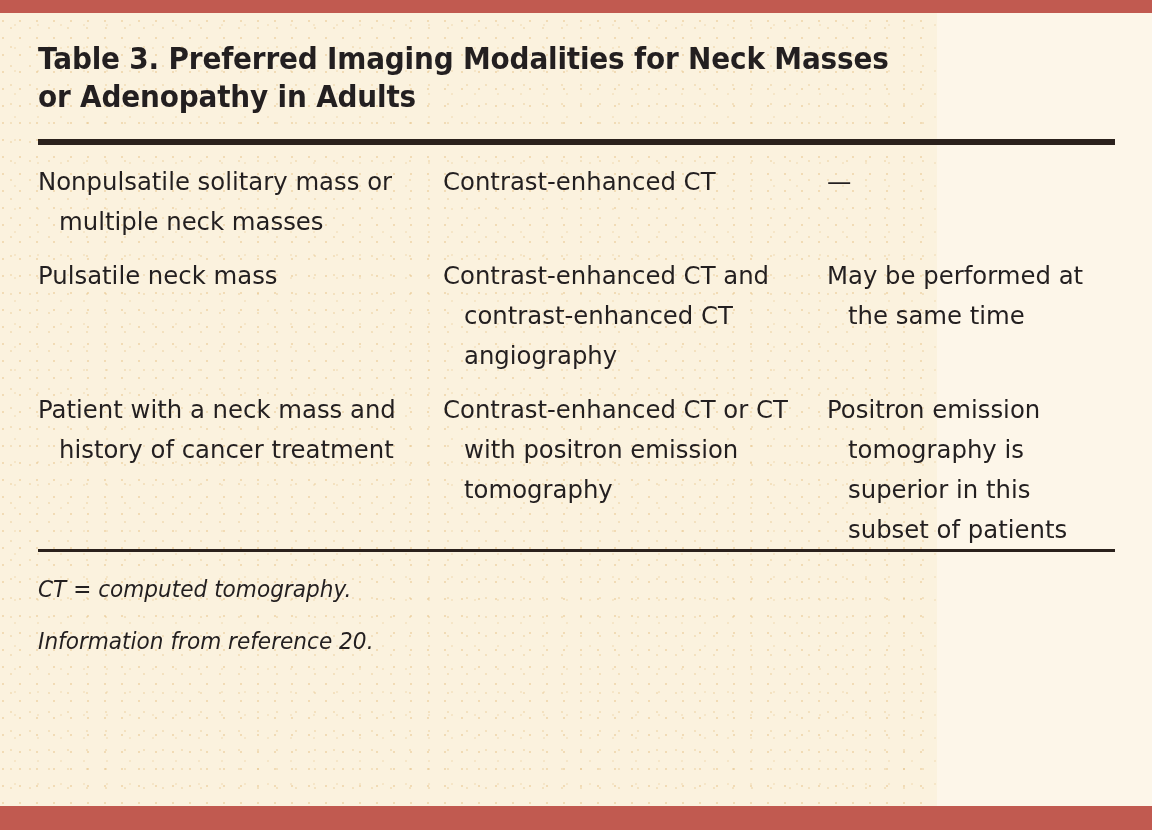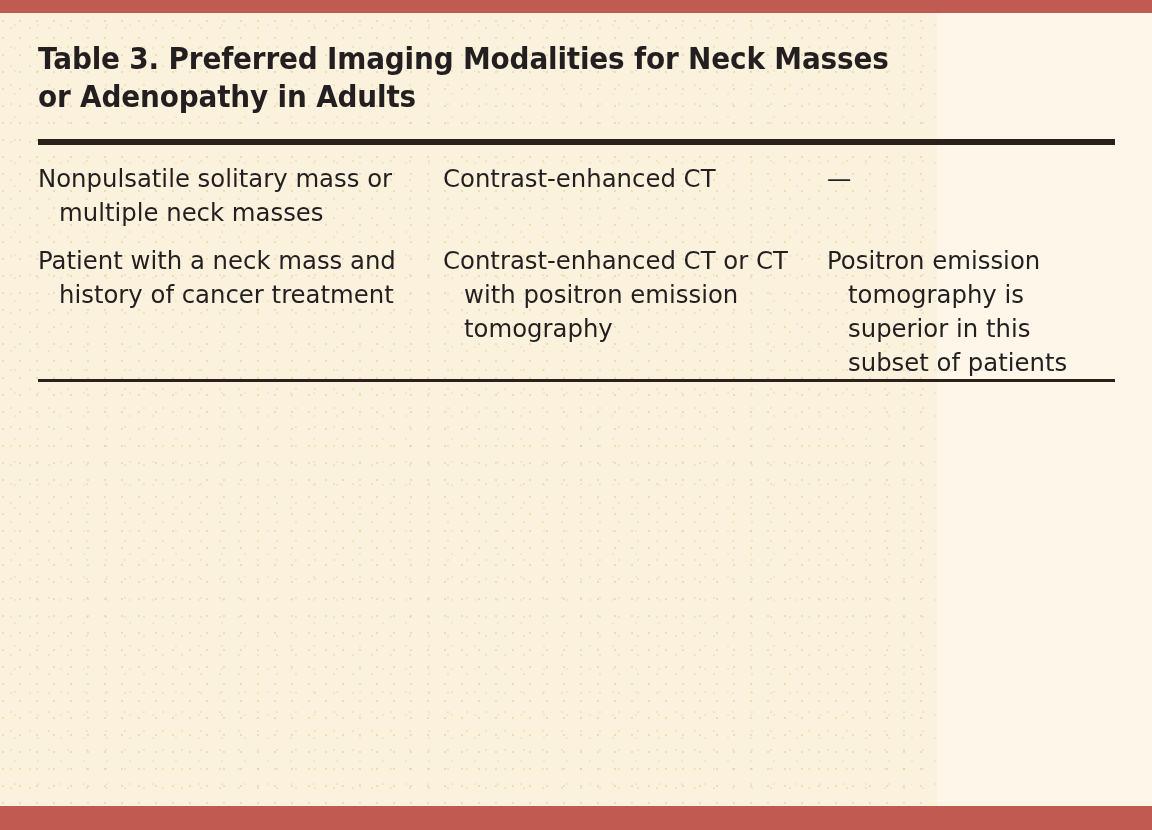--- a/index.html
+++ b/index.html
@@ -102,21 +102,21 @@
     line-height: 30px;
     padding-top: 26px;
     padding-bottom: 20px;
     transform: scaleX(0.94);
     transform-origin: left center;
   }
 
   
   table.tbl tbody td {
     font-size: 25.5px;
-    line-height: 34px;
+    line-height: 40px;
     font-weight: normal;
   }
   table.tbl tbody tr.r1 td { padding-top: 16px;  padding-bottom: 0; }
   table.tbl tbody tr.r2 td { padding-top: 14px;  padding-bottom: 0; }
   table.tbl tbody tr.r3 td { padding-top: 14px;  }
 
   
   .cell {
     padding-left: 22px;
     text-indent: -22px;
@@ -170,34 +170,49 @@
           <td>
             <div class="cell">Nonpulsatile solitary mass or multiple neck masses</div>
           </td>
           <td>
             <div class="cell">Contrast-enhanced CT</div>
           </td>
           <td>
             <div class="cell dash">—</div>
           </td>
         </tr>
+        <tr class="r2">
+          <td>
+            <div class="cell">Pulsatile neck mass</div>
+          </td>
+          <td>
+            <div class="cell">Contrast-enhanced CT and contrast-enhanced CT angiography</div>
+          </td>
+          <td>
+            <div class="cell">May be performed at the same time</div>
+          </td>
+        </tr>
         <tr class="r3">
           <td>
             <div class="cell">Patient with a neck mass and history of cancer treatment</div>
           </td>
           <td>
             <div class="cell">Contrast-enhanced CT or CT with positron emission tomography</div>
           </td>
           <td>
             <div class="cell">Positron emission tomography is superior in this subset of patients</div>
           </td>
         </tr>
       </tbody>
     </table>
 
     <div class="rule" id="rule-bottom"></div>
 
+    <div id="footnotes">
+      <div class="footnote">CT = computed tomography.</div>
+      <div class="footnote">Information from reference 20.</div>
+    </div>
 
   </div>
 
   <div class="band band-bottom"></div>
 
 </div>
 
 </body></html>

